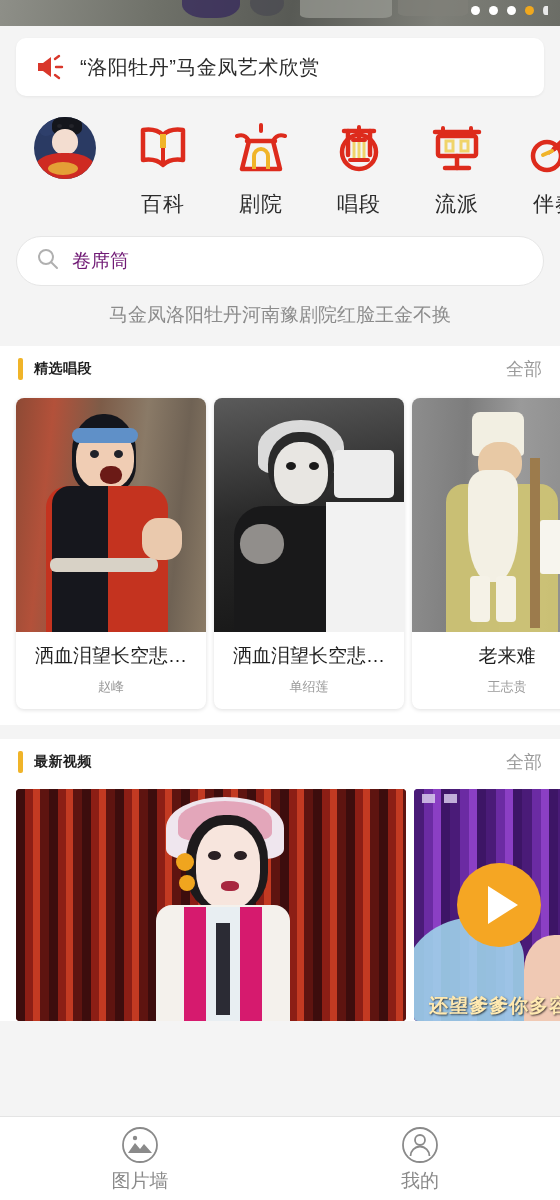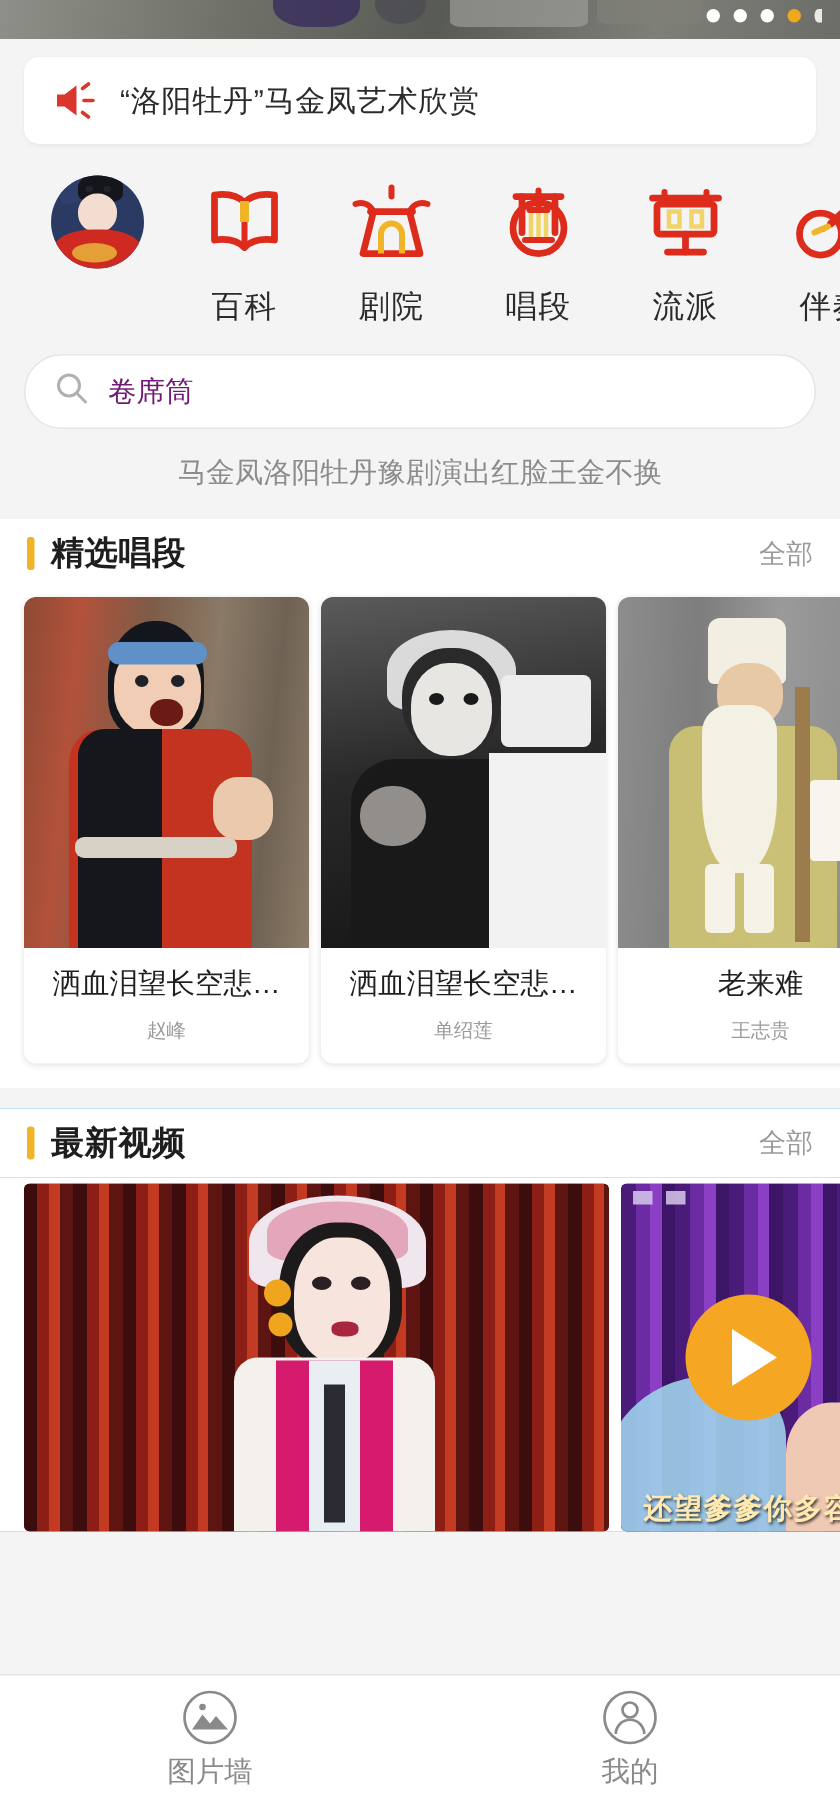--- a/index.html
+++ b/index.html
@@ -74,21 +74,21 @@
   }
   .tag { font-size:19px; color:#8c8c8c; white-space:nowrap; }
 
   
   .sec-head {
     display:flex; align-items:center; justify-content:space-between;
     padding:0 18px; height:46px; background:#fff;
   }
   .sec-left { display:flex; align-items:center; }
   .sec-bar { width:5px; height:22px; background:#f0b429; border-radius:2px; margin-right:11px; }
-  .sec-title { font-size:22px; color:#1e1e1e; font-weight:bold; letter-spacing:.5px; }
+  .sec-title { font-size:14px; color:#1e1e1e; font-weight:bold; letter-spacing:.5px; }
   .sec-all { font-size:18px; color:#9a9a9a; }
 
   
   .cards-band { background:#fff; padding:6px 0 16px 16px; }
   .cards { display:flex; gap:8px; }
   .card {
     width:190px; flex:none; background:#fff; border-radius:8px;
     box-shadow:0 1px 4px rgba(0,0,0,.13); overflow:hidden;
   }
   .card-img { height:234px; position:relative; overflow:hidden; }
@@ -291,21 +291,21 @@
           <path d="M14.2 14.2L20 20" stroke="#b0b0b0" stroke-width="2" stroke-linecap="round"></path>
         </svg>
       </span>
       <span class="ph">卷席筒</span>
     </div>
   </div>
 
   <div class="tags">
     <span class="tag">马金凤</span>
     <span class="tag">洛阳牡丹</span>
-    <span class="tag">豫剧演出</span>
+    <span class="tag">河南豫剧院</span>
     <span class="tag">红脸王</span>
     <span class="tag">金不换</span>
   </div>
 
   <div style="margin-top:18px;background:#fff;">
     <div class="sec-head">
       <div class="sec-left">
         <span class="sec-bar"></span>
         <span class="sec-title">精选唱段</span>
       </div>
@@ -370,21 +370,21 @@
           <div class="card-meta">
             <div class="card-title">老来难</div>
             <div class="card-sub">王志贵</div>
           </div>
         </div>
 
       </div>
     </div>
   </div>
 
-  <div style="margin-top:14px;background:#0ea5e9;font-family:Liberation Serif, serif;">
+  <div style="margin-top:14px;background:#737373;font-family:Liberation Serif, serif;">
     <div class="sec-head">
       <div class="sec-left">
         <span class="sec-bar"></span>
         <span class="sec-title">最新视频</span>
       </div>
       <span class="sec-all">全部</span>
     </div>
 
     <div class="vids-band">
       <div class="vids">

